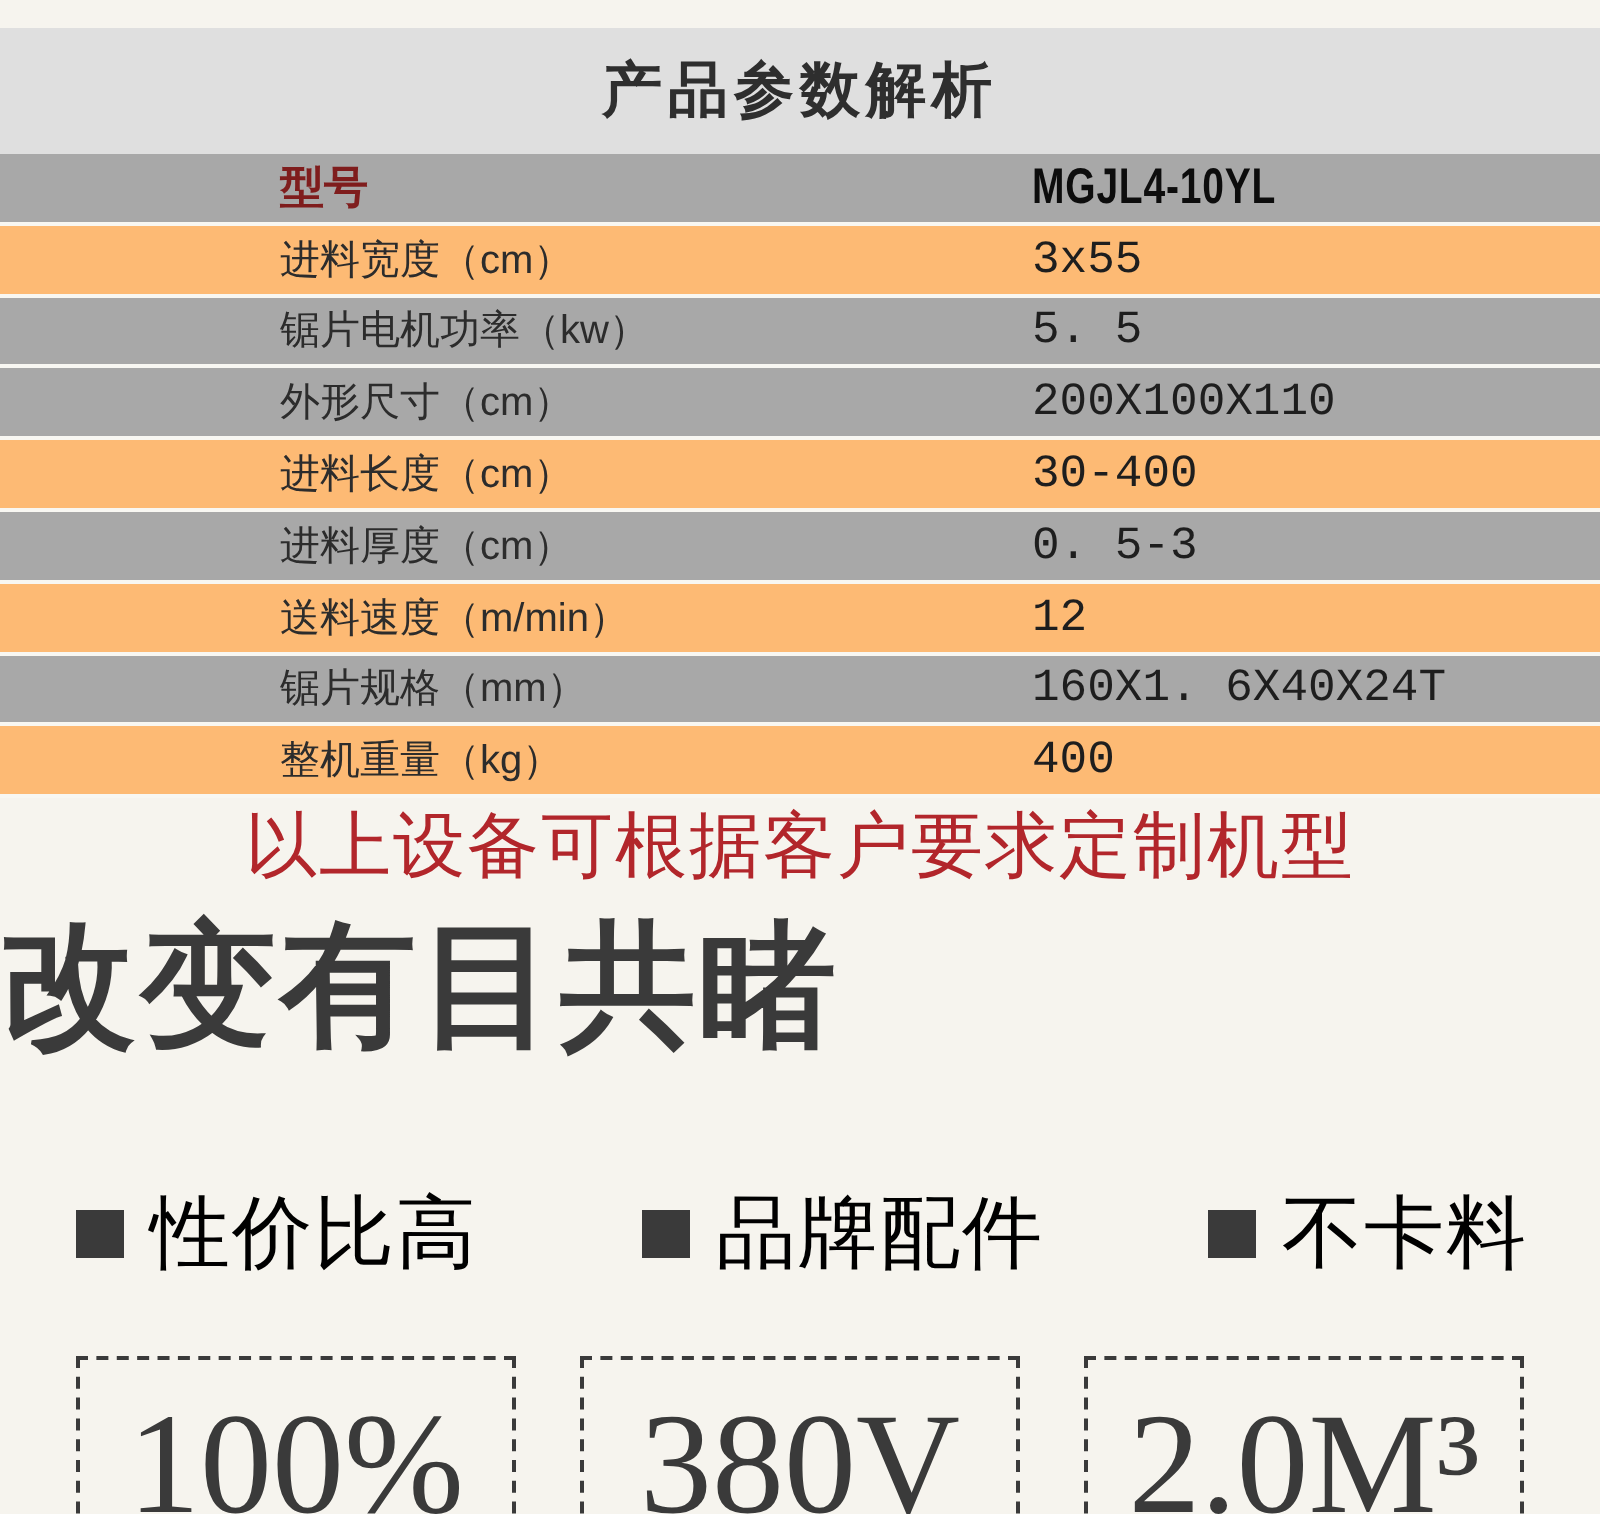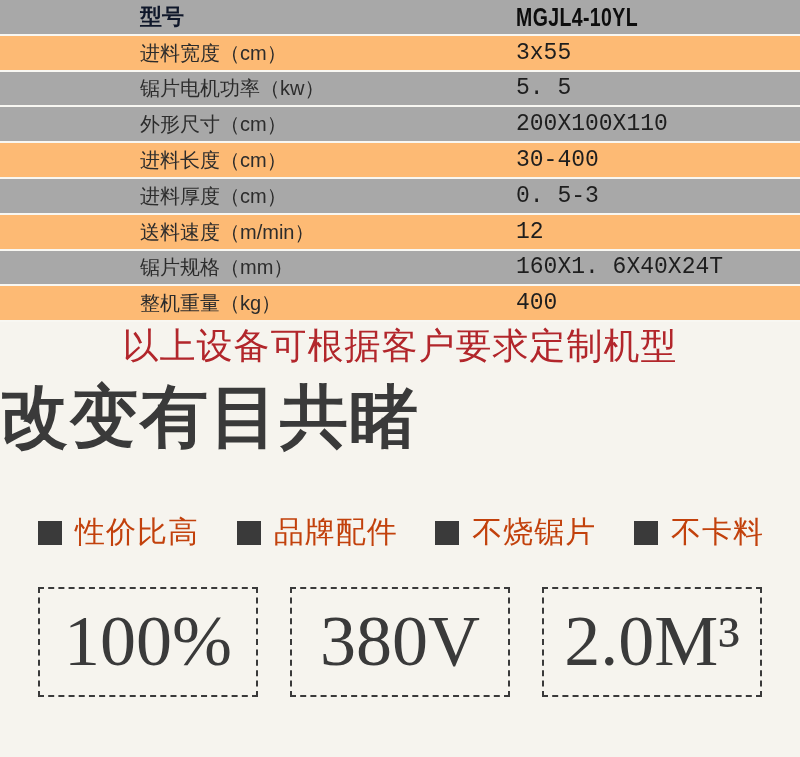--- a/index.html
+++ b/index.html
@@ -45,21 +45,21 @@
     white-space:nowrap;
   }
   .spec-value {
     position:absolute; left:516px; top:50%;
     transform:translateY(-50%);
     font-size:23px; color:#1e1e1e;
     font-family:Liberation Mono, monospace;
     white-space:nowrap;
   }
   .spec-row.model-row .spec-label {
-    font-weight:bold; font-size:22px; color:#0f172a;
+    font-weight:bold; font-size:22px; color:#7f1d1d;
   }
   .spec-row.model-row .spec-value {
     font-family:"Liberation Sans", sans-serif;
     font-weight:800; font-size:25px; color:#0d0d0d;
     transform:translateY(-50%) scaleX(0.78);
     transform-origin:left center;
     letter-spacing:0.5px;
   }
 
   
@@ -93,22 +93,22 @@
     align-items:center;
   }
   .feature { display:flex; align-items:center; }
   .feature .sq {
     width:24px; height:24px;
     background:#3a3a3a;
     margin-right:13px;
     flex:0 0 auto;
   }
   .feature .feature-label {
-    font-size:30px;
-    color:#c2410c;
+    font-size:40px;
+    color:#000000;
     letter-spacing:1px;
     white-space:nowrap;
   }
 
   
   .stats {
     margin-top:34px;
     padding:0 38px;
     display:flex;
     justify-content:space-between;
@@ -127,20 +127,23 @@
     color:#3a3a3a;
     line-height:1;
     white-space:nowrap;
   }
 </style>
 </head>
 <body>
 
 <div class="page">
 
+  <div class="title-band">
+    <span class="title">产品参数解析</span>
+  </div>
 
   <div class="spec-table">
 
     <div class="spec-row dark model-row">
       <span class="spec-label">型号</span>
       <span class="spec-value">MGJL4-10YL</span>
     </div>
 
     <div class="spec-row light">
       <span class="spec-label">进料宽度（cm）</span>
@@ -193,24 +196,20 @@
     <div class="feature">
       <span class="sq"></span>
       <span class="feature-label">性价比高</span>
     </div>
     <div class="feature">
       <span class="sq"></span>
       <span class="feature-label">品牌配件</span>
     </div>
     <div class="feature">
       <span class="sq"></span>
-      <span class="feature-label">不烧锯片</span>
-    </div>
-    <div class="feature">
-      <span class="sq"></span>
       <span class="feature-label">不卡料</span>
     </div>
   </div>
 
   <div class="stats">
     <div class="stat-box">
       <span class="stat-value">100%</span>
     </div>
     <div class="stat-box">
       <span class="stat-value">380V</span>

